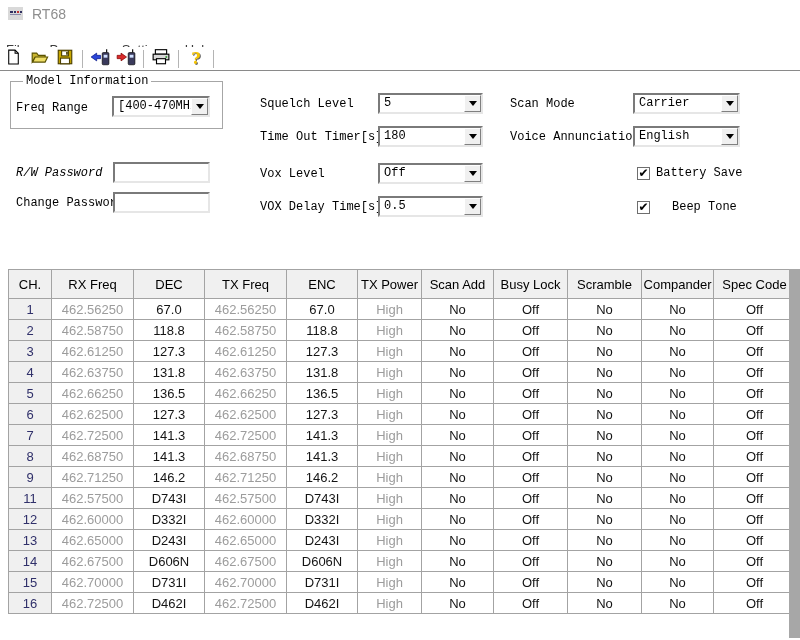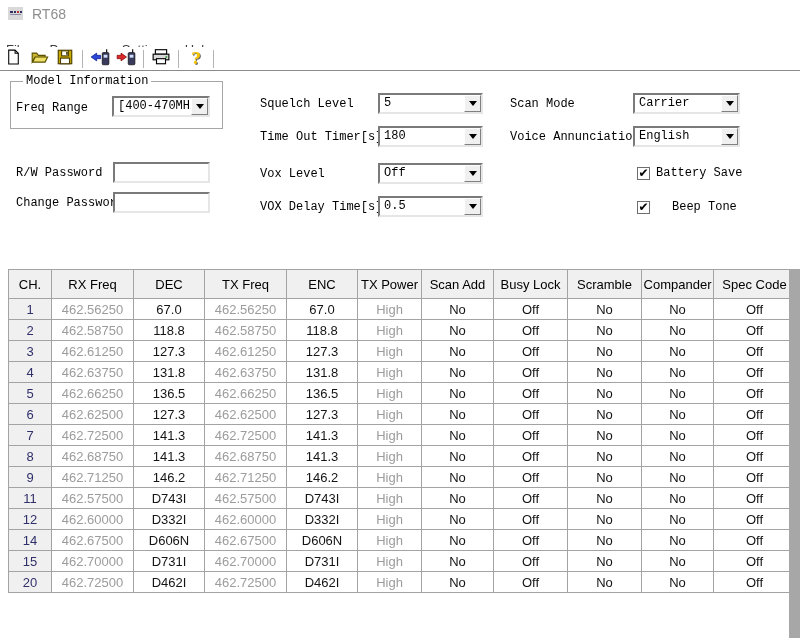--- a/index.html
+++ b/index.html
@@ -208,21 +208,21 @@
 
 <div class="abs" style="left:637px;top:166px;display:flex;align-items:center;">
   <span class="checkbox">✔</span>
   <span class="px" style="margin-left:6px;">Battery Save</span>
 </div>
 <div class="abs" style="left:637px;top:200px;display:flex;align-items:center;">
   <span class="checkbox">✔</span>
   <span class="px" style="margin-left:22px;">Beep Tone</span>
 </div>
 
-<div class="abs px flabel" style="left:16px;top:166px;">R/W Password</div>
+<div class="abs px flabel" style="left:16px;top:166px;font-style:italic;">R/W Password</div>
 <input class="abs tinput" style="left: 113px; top: 162px; width: 97px;" value="">
 <div class="abs px flabel" style="left:16px;top:196px;">Change Password</div>
 <input class="abs tinput" style="left: 113px; top: 192px; width: 97px;" value="">
 
 <table class="grid">
   <thead>
     <tr>
         <th class="c0">CH.</th>
         <th class="c1">RX Freq</th>
         <th class="c2">DEC</th>
@@ -374,20 +374,33 @@
         <td class="c3">462.60000</td>
         <td class="c4">D332I</td>
         <td class="c5">High</td>
         <td class="c6">No</td>
         <td class="c7">Off</td>
         <td class="c8">No</td>
         <td class="c9">No</td>
         <td class="c10">Off</td>
       </tr>
       <tr>
+        <th class="c0">13</th>
+        <td class="c1">462.65000</td>
+        <td class="c2">D243I</td>
+        <td class="c3">462.65000</td>
+        <td class="c4">D243I</td>
+        <td class="c5">High</td>
+        <td class="c6">No</td>
+        <td class="c7">Off</td>
+        <td class="c8">No</td>
+        <td class="c9">No</td>
+        <td class="c10">Off</td>
+      </tr>
+      <tr>
         <th class="c0">14</th>
         <td class="c1">462.67500</td>
         <td class="c2">D606N</td>
         <td class="c3">462.67500</td>
         <td class="c4">D606N</td>
         <td class="c5">High</td>
         <td class="c6">No</td>
         <td class="c7">Off</td>
         <td class="c8">No</td>
         <td class="c9">No</td>
@@ -400,21 +413,21 @@
         <td class="c3">462.70000</td>
         <td class="c4">D731I</td>
         <td class="c5">High</td>
         <td class="c6">No</td>
         <td class="c7">Off</td>
         <td class="c8">No</td>
         <td class="c9">No</td>
         <td class="c10">Off</td>
       </tr>
       <tr>
-        <th class="c0">20</th>
+        <th class="c0">16</th>
         <td class="c1">462.72500</td>
         <td class="c2">D462I</td>
         <td class="c3">462.72500</td>
         <td class="c4">D462I</td>
         <td class="c5">High</td>
         <td class="c6">No</td>
         <td class="c7">Off</td>
         <td class="c8">No</td>
         <td class="c9">No</td>
         <td class="c10">Off</td>

